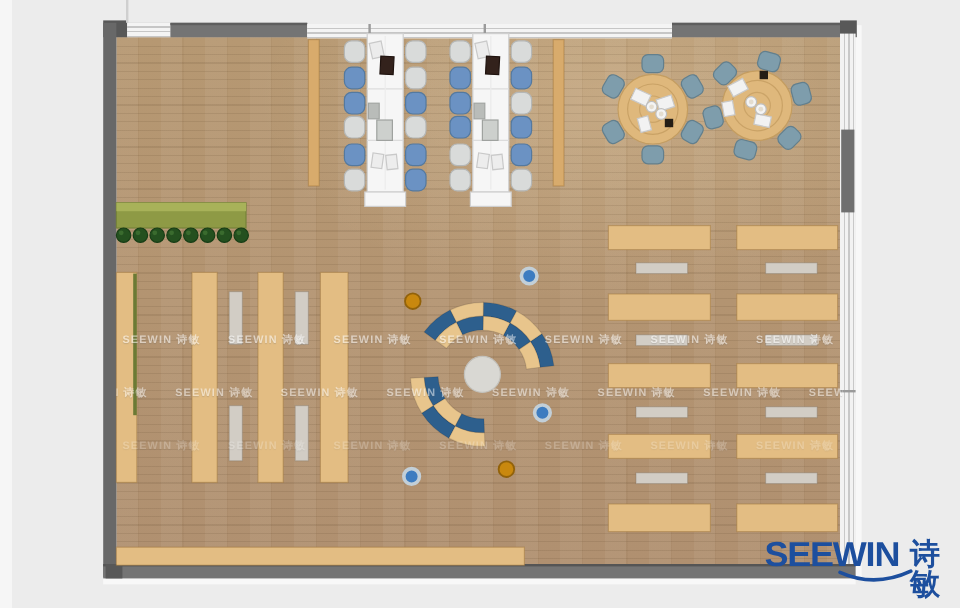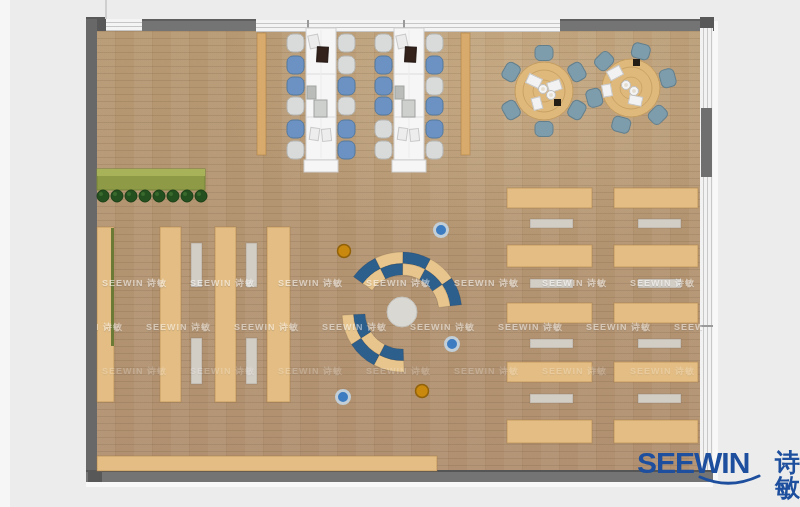--- a/index.html
+++ b/index.html
@@ -1,18 +1,18 @@
 <!DOCTYPE html>
 <html><head>
 <meta charset="utf-8">
 <style>
   html,body{margin:0;padding:0;}
   body{width:800px;height:507px;overflow:hidden;background:#ededed;
        font-family:"Liberation Sans", sans-serif;}
-  .page{position:relative;width:800px;height:507px;background:#ececec;text-align:right;}
+  .page{position:relative;width:800px;height:507px;background:#ececec;}
   .page-left-strip{position:absolute;left:0;top:0;width:10px;height:507px;background:#f6f6f6;}
   
   .floor{position:absolute;left:97px;top:31px;width:605px;height:439px;z-index:1;
     background:
       repeating-linear-gradient(180deg, rgba(61,40,16,0.10) 0 1px, rgba(0,0,0,0) 1px 7px),
       repeating-linear-gradient(90deg, rgba(255,255,255,0.05) 0 18px, rgba(84,56,24,0.05) 18px 19px, rgba(0,0,0,0) 19px 37px),
       radial-gradient(ellipse 420px 240px at 68% 12%, rgba(255,233,195,0.22), rgba(255,233,195,0) 70%),
       linear-gradient(#b69872,#b09070);}
   .wall{position:absolute;background:#747474;z-index:2;}
   .wall.dark{background:#585858;}

